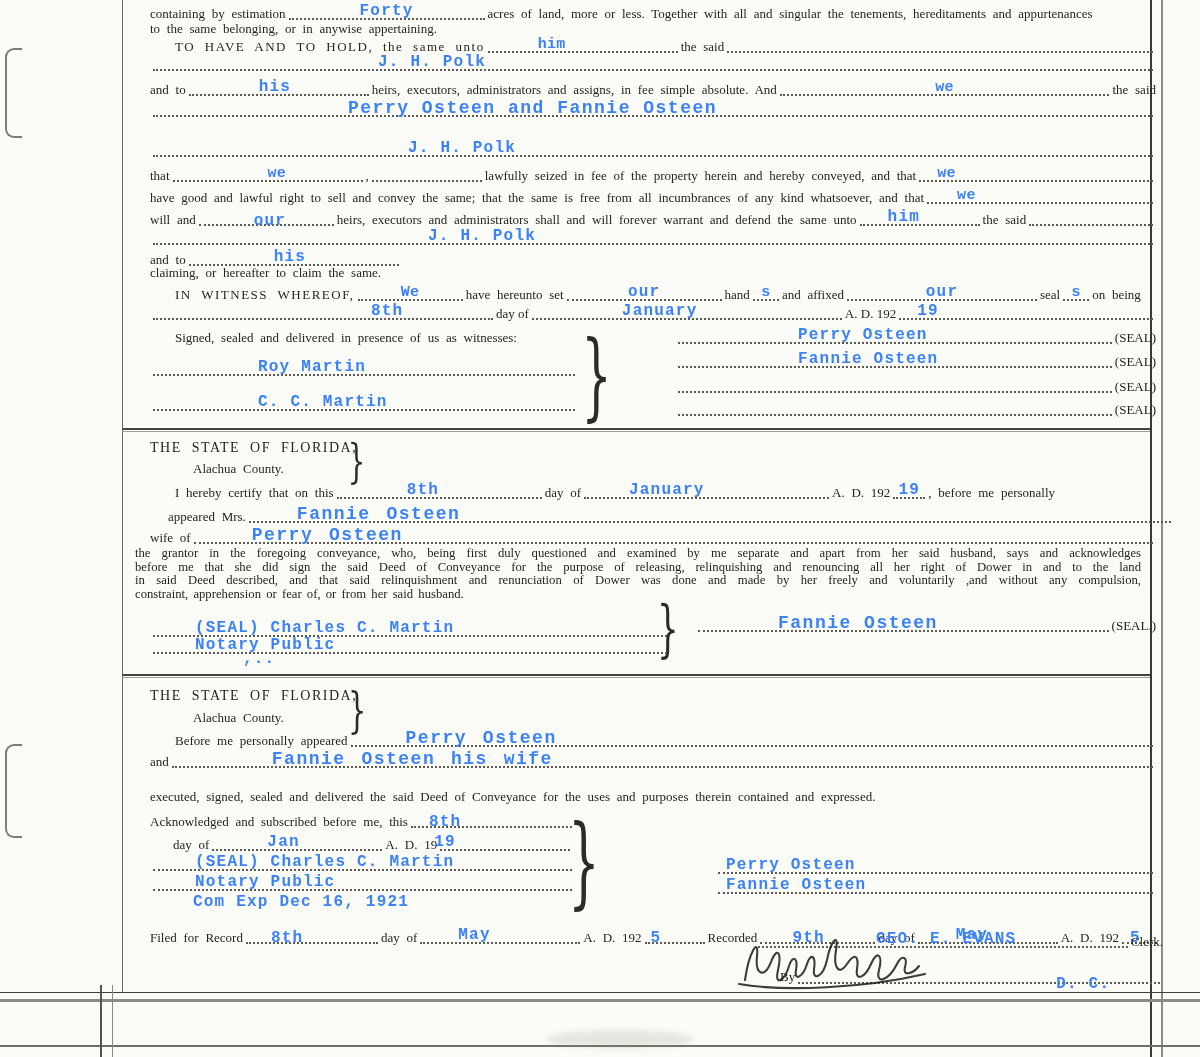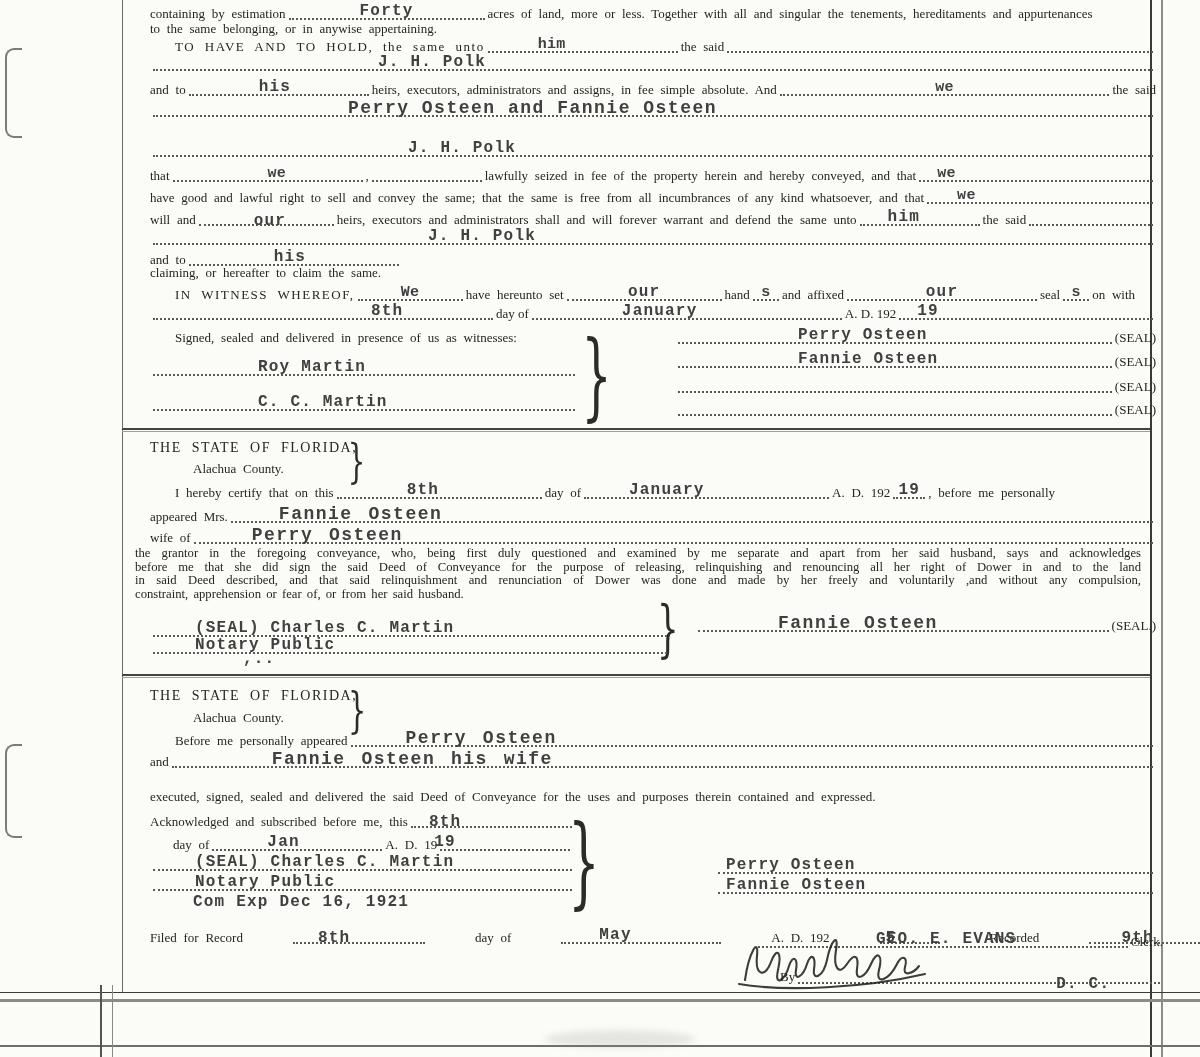--- a/index.html
+++ b/index.html
@@ -8,21 +8,21 @@
   .line{position:absolute;display:flex;align-items:center;white-space:nowrap;
         font-size:13px;height:19px;line-height:16px;margin-left:15px;}
   .line .printed{flex:0 0 auto;}
   .ws{word-spacing:3.5px;}
   .dots{position:relative;flex:1 1 auto;min-width:10px;border-bottom:2px dotted #5a5a52;
         margin:0 3px 3px 3px;height:14px;}
   .dots.fx{flex:0 0 auto;}
   .dots .typed{position:absolute;bottom:-1px;white-space:nowrap;}
   .dots .ctr{left:50%;transform:translateX(-50%);}
   .typed{font-family:"Liberation Mono","DejaVu Sans Mono",monospace;font-weight:700;
-         font-size:15px;color:#404040;letter-spacing:0.3px;line-height:15px;}
+         font-size:15px;color:#3b82f6;letter-spacing:0.3px;line-height:15px;}
   .typed.lg{font-size:16px;letter-spacing:1.2px;}
   .typed.xl{font-size:18px;letter-spacing:1.5px;}
   .caps{letter-spacing:1.5px;word-spacing:5px;}
   .para{position:absolute;left:135px;width:1006px;font-size:12.7px;line-height:13.6px;
         text-align:justify;word-spacing:2px;}
   .jl{text-align:justify;text-align-last:justify;}
   .brace{position:absolute;color:#2c2c26;line-height:1;font-family:"DejaVu Serif",serif;}
   .rule{position:absolute;}
   .punch{position:absolute;left:5px;width:15px;border:2px solid #7d7d76;border-right:none;
          border-radius:9px 0 0 9px;}
@@ -148,21 +148,21 @@
         <span class="typed ctr">s</span>
       </span>
     <span class="printed">and affixed</span>
     <span class="dots fx" style="flex-basis:190px;">
         <span class="typed lg ctr">our</span>
       </span>
     <span class="printed">seal</span>
     <span class="dots fx" style="flex-basis:26px;">
         <span class="typed ctr">s</span>
       </span>
-    <span class="printed">on with</span>
+    <span class="printed">on being</span>
   </div>
   <div class="line" style="left:135px;top:304px;width:1006px;">
     <span class="dots fx" style="flex-basis:340px;">
         <span class="typed lg" style="left:218px;">8th</span>
       </span>
     <span class="printed">day of</span>
     <span class="dots fx" style="flex-basis:310px;">
         <span class="typed lg" style="left:90px;">January</span>
       </span>
     <span class="printed">A. D. 192</span>
@@ -227,21 +227,21 @@
     <span class="printed">day of</span>
     <span class="dots fx" style="flex-basis:245px;">
         <span class="typed lg" style="left:45px;">January</span>
       </span>
     <span class="printed">A. D. 192</span>
     <span class="dots fx" style="flex-basis:32px;">
         <span class="typed lg ctr">19</span>
       </span>
     <span class="printed">, before me personally</span>
   </div>
-  <div class="line ws" style="left:135px;top:507px;width:1006px;">
+  <div class="line ws" style="left:153px;top:507px;width:1006px;">
     <span class="printed">appeared Mrs.</span>
     <span class="dots">
         <span class="typed xl" style="left:48px;">Fannie Osteen</span>
       </span>
   </div>
   <div class="line ws" style="left:135px;top:529px;width:1006px;height:17px;">
     <span class="printed">wife of</span>
     <span class="dots">
         <span class="typed xl" style="left:58px;">Perry Osteen</span>
       </span>
@@ -339,21 +339,21 @@
     <span class="dots">
         <span class="typed lg" style="left:8px;">Perry Osteen</span>
       </span>
   </div>
   <div class="line" style="left:700px;top:878px;width:441px;">
     <span class="dots">
         <span class="typed lg" style="left:8px;">Fannie Osteen</span>
       </span>
   </div>
 
-  <div class="line ws" style="left:135px;top:928px;width:1010px;gap:47px;">
+  <div class="line ws" style="left:135px;top:928px;width:1010px;">
     <span class="printed">Filed for Record</span>
     <span class="dots fx" style="flex-basis:132px;">
         <span class="typed lg" style="left:25px;top:3px;">8th</span>
       </span>
     <span class="printed">day of</span>
     <span class="dots fx" style="flex-basis:160px;">
         <span class="typed lg" style="left:38px;">May</span>
       </span>
     <span class="printed">A. D. 192</span>
     <span class="dots fx" style="flex-basis:60px;">

